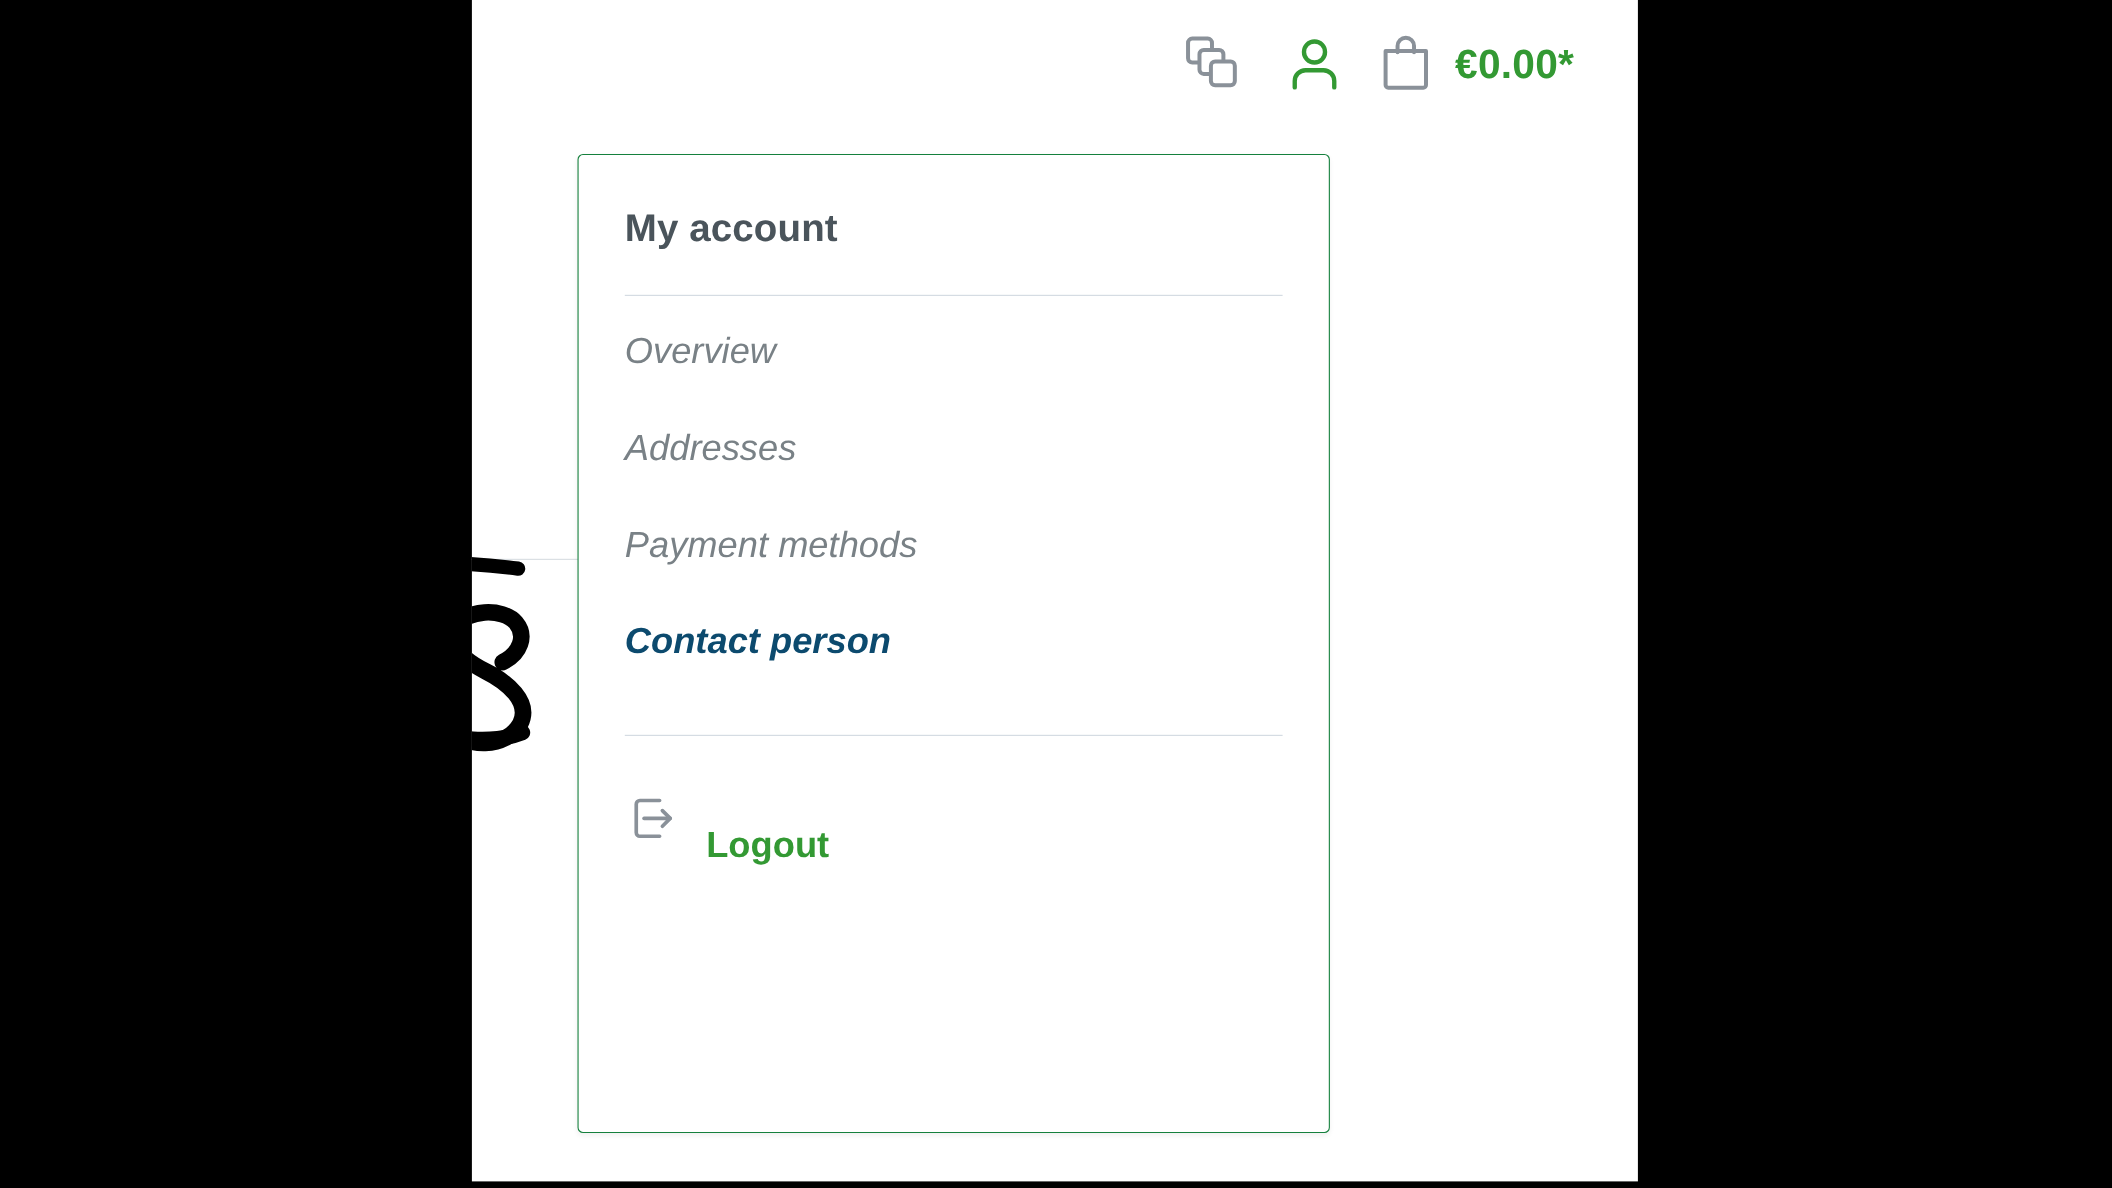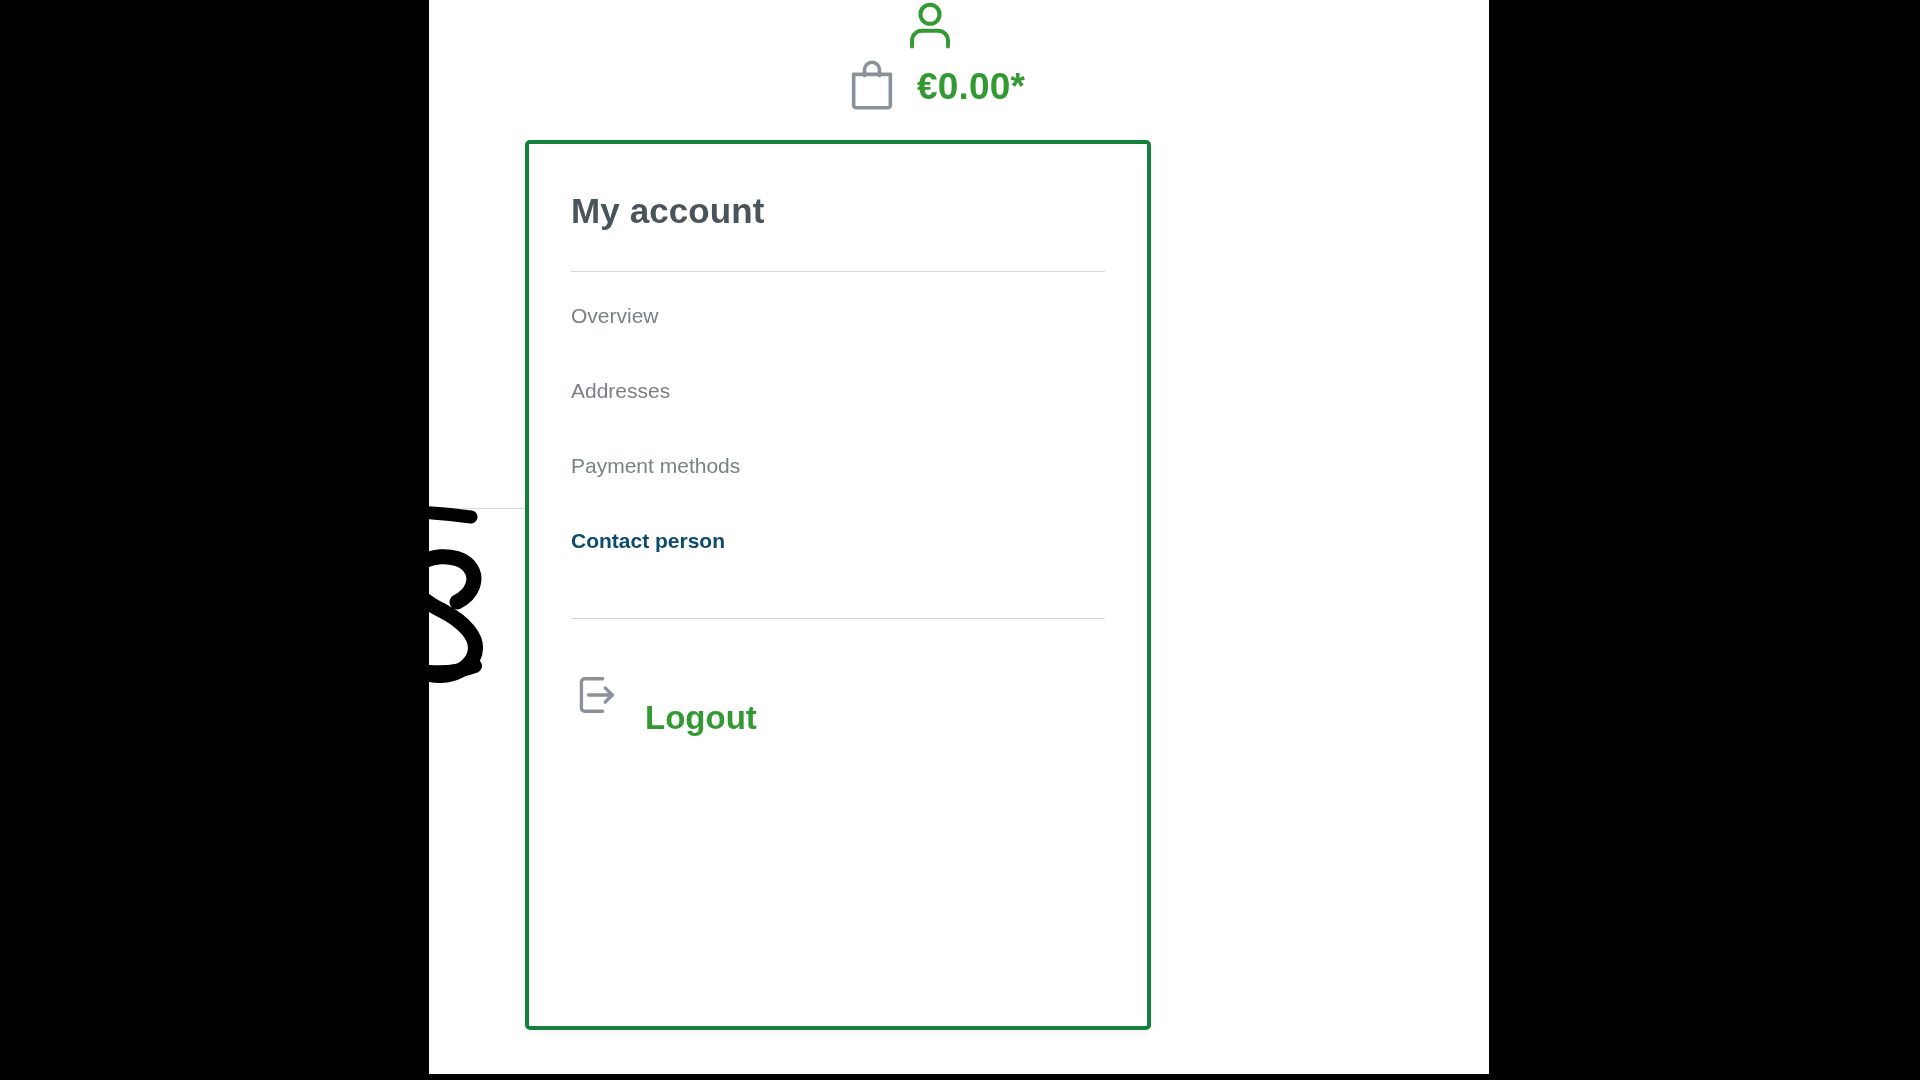--- a/index.html
+++ b/index.html
@@ -39,21 +39,20 @@
     left: 0;
     top: 0;
     width: 1060px;
     height: 118px;
     display: flex;
     align-items: center;
     justify-content: flex-end;
     padding-right: 58px;
     box-sizing: border-box;
     gap: 0px;
-    flex-direction: column;
   }
 
   .topbar-action {
     display: flex;
     align-items: center;
     justify-content: center;
     width: 92px;
     height: 92px;
     background: transparent;
     border: 0;
@@ -110,25 +109,25 @@
     width: 170px;
     height: 1px;
     background: #d8dde2;
   }
 
   
   #account-dropdown {
     position: absolute;
     left: 96px;
     top: 140px;
-    width: 626px;
+    width: 684px;
     height: 890px;
     box-sizing: border-box;
     background: #ffffff;
-    border: 4px solid #15803d;
+    border: 1px solid #15803d;
     border-radius: 5px;
     box-shadow: 0 2px 5px rgba(0,0,0,0.06);
     padding: 0 42px;
   }
 
   #dropdown-title {
     color: #4a545b;
     font-size: 35px;
     font-weight: 700;
     letter-spacing: 0.1px;
@@ -143,26 +142,27 @@
     margin-top: 40px;
   }
 
   .menu-list {
     list-style: none;
     margin: 0;
     padding: 0;
   }
 
   .menu-item {
-    font-size: 21px;
+    font-size: 33px;
     color: #798186;
     line-height: 1.1;
     padding: 26px 0;
     cursor: pointer;
     white-space: nowrap;
+    font-style: italic;
   }
   .menu-item:first-child { padding-top: 32px; }
 
   .menu-item.active {
     color: #0c4a6e;
     font-weight: 700;
   }
 
   #logout-row {
     display: flex;

